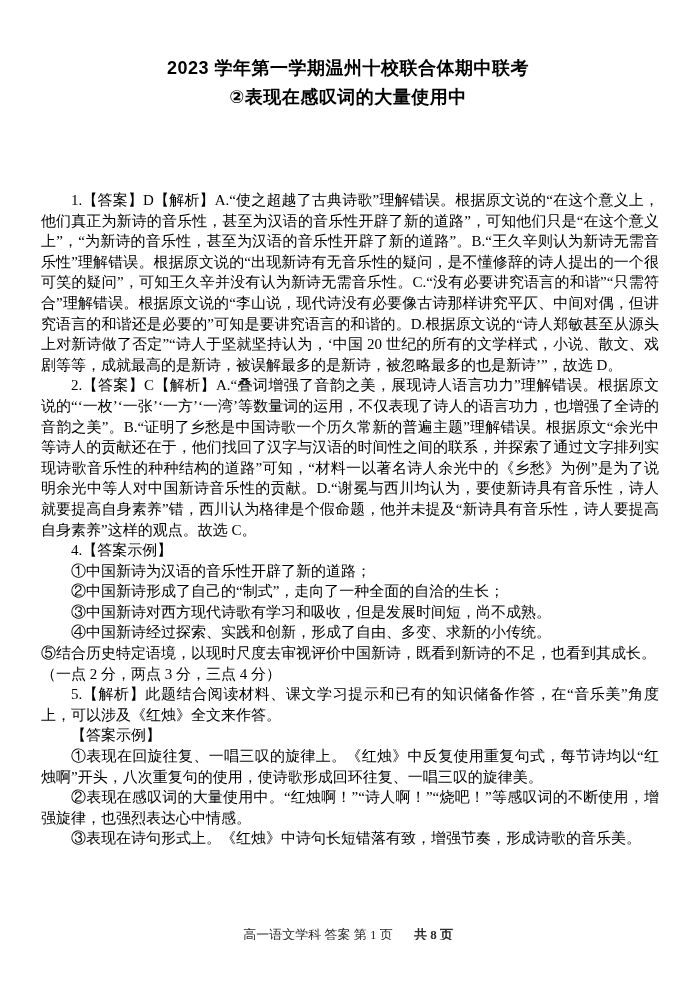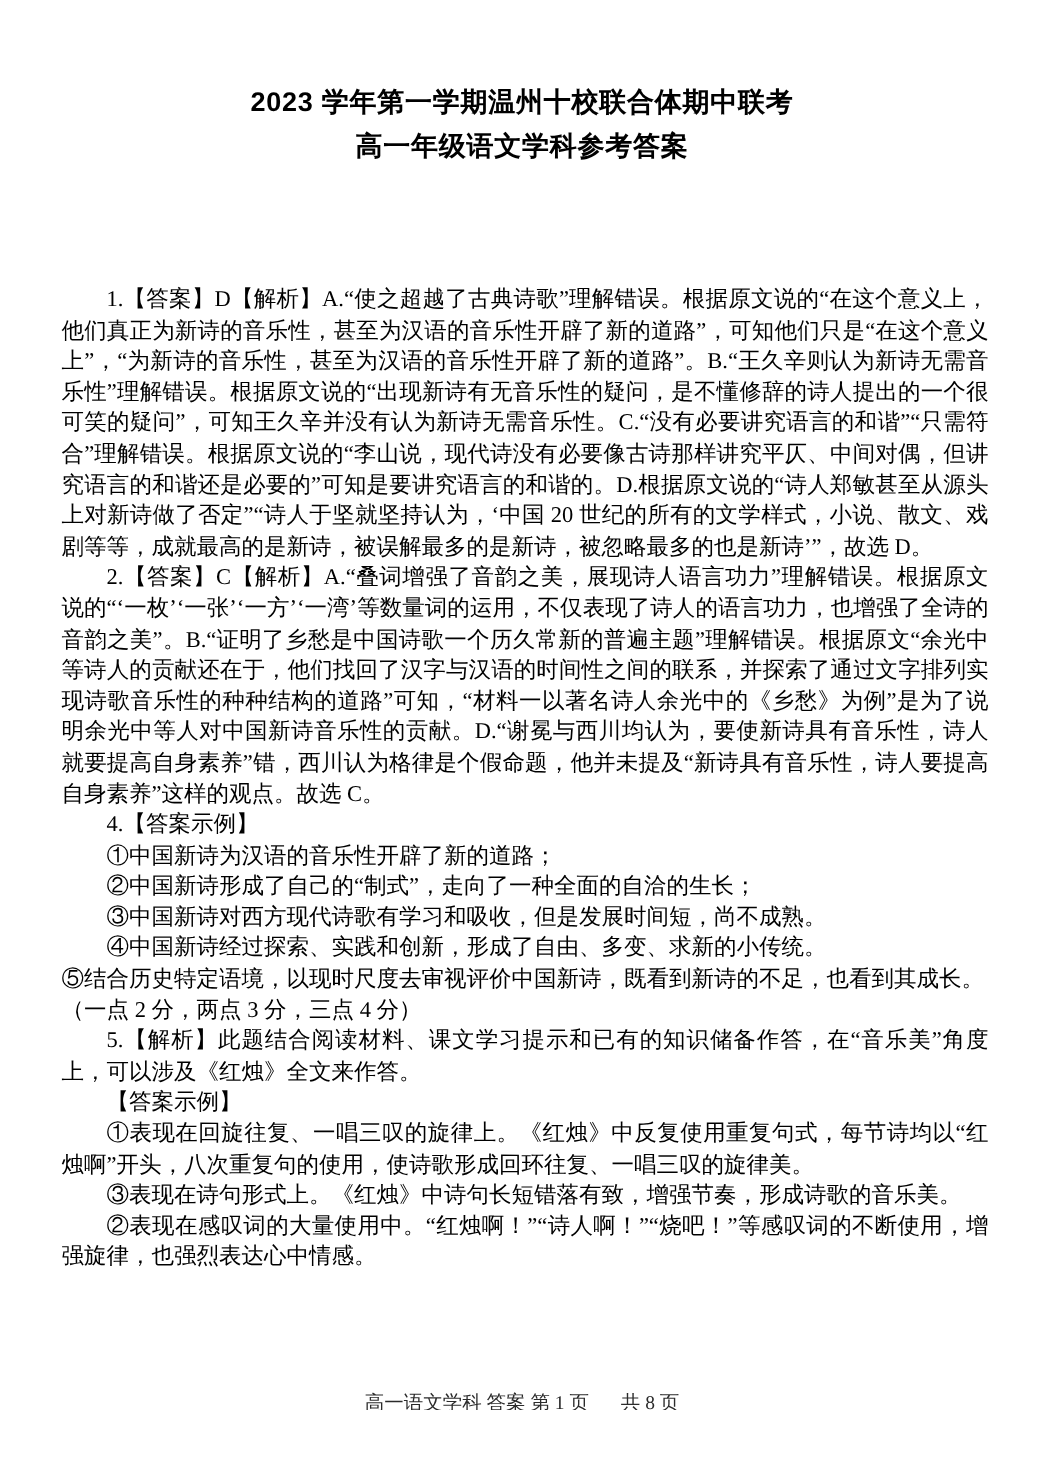--- a/index.html
+++ b/index.html
@@ -53,47 +53,48 @@
     color: #2b2b2b;
   }
   .doc-footer .seg {
     display: inline-block;
     text-align: center;
   }
   .doc-footer .seg + .seg {
   }
   .doc-footer .seg-total {
     margin-left: 18px !important;
+    font-weight: bold;
   }
 </style>
 </head>
 <body>
 
 <div class="page">
 
   <div class="doc-header">
     <div>2023 学年第一学期温州十校联合体期中联考</div>
-    <div>高一年级语文学科参考答案</div>
+    <div>②表现在感叹词的大量使用中</div>
   </div>
 
   <div class="doc-body">
     <p>1.【答案】D【解析】A.“使之超越了古典诗歌”理解错误。根据原文说的“在这个意义上，他们真正为新诗的音乐性，甚至为汉语的音乐性开辟了新的道路”，可知他们只是“在这个意义上”，“为新诗的音乐性，甚至为汉语的音乐性开辟了新的道路”。B.“王久辛则认为新诗无需音乐性”理解错误。根据原文说的“出现新诗有无音乐性的疑问，是不懂修辞的诗人提出的一个很可笑的疑问”，可知王久辛并没有认为新诗无需音乐性。C.“没有必要讲究语言的和谐”“只需符合”理解错误。根据原文说的“李山说，现代诗没有必要像古诗那样讲究平仄、中间对偶，但讲究语言的和谐还是必要的”可知是要讲究语言的和谐的。D.根据原文说的“诗人郑敏甚至从源头上对新诗做了否定”“诗人于坚就坚持认为，‘中国 20 世纪的所有的文学样式，小说、散文、戏剧等等，成就最高的是新诗，被误解最多的是新诗，被忽略最多的也是新诗’”，故选 D。</p>
     <p>2.【答案】C【解析】A.“叠词增强了音韵之美，展现诗人语言功力”理解错误。根据原文说的“‘一枚’‘一张’‘一方’‘一湾’等数量词的运用，不仅表现了诗人的语言功力，也增强了全诗的音韵之美”。B.“证明了乡愁是中国诗歌一个历久常新的普遍主题”理解错误。根据原文“余光中等诗人的贡献还在于，他们找回了汉字与汉语的时间性之间的联系，并探索了通过文字排列实现诗歌音乐性的种种结构的道路”可知，“材料一以著名诗人余光中的《乡愁》为例”是为了说明余光中等人对中国新诗音乐性的贡献。D.“谢冕与西川均认为，要使新诗具有音乐性，诗人就要提高自身素养”错，西川认为格律是个假命题，他并未提及“新诗具有音乐性，诗人要提高自身素养”这样的观点。故选 C。</p>
     <p>4.【答案示例】</p>
     <p>①中国新诗为汉语的音乐性开辟了新的道路；</p>
     <p>②中国新诗形成了自己的“制式”，走向了一种全面的自洽的生长；</p>
     <p>③中国新诗对西方现代诗歌有学习和吸收，但是发展时间短，尚不成熟。</p>
     <p>④中国新诗经过探索、实践和创新，形成了自由、多变、求新的小传统。</p>
     <p class="no-indent">⑤结合历史特定语境，以现时尺度去审视评价中国新诗，既看到新诗的不足，也看到其成长。</p>
     <p class="no-indent">（一点 2 分，两点 3 分，三点 4 分）</p>
     <p>5.【解析】此题结合阅读材料、课文学习提示和已有的知识储备作答，在“音乐美”角度上，可以涉及《红烛》全文来作答。</p>
     <p>【答案示例】</p>
     <p>①表现在回旋往复、一唱三叹的旋律上。《红烛》中反复使用重复句式，每节诗均以“红烛啊”开头，八次重复句的使用，使诗歌形成回环往复、一唱三叹的旋律美。</p>
+    <p>②表现在感叹词的大量使用中。“红烛啊！”“诗人啊！”“烧吧！”等感叹词的不断使用，增强旋律，也强烈表达心中情感。</p>
     <p>③表现在诗句形式上。《红烛》中诗句长短错落有致，增强节奏，形成诗歌的音乐美。</p>
-    <p>②表现在感叹词的大量使用中。“红烛啊！”“诗人啊！”“烧吧！”等感叹词的不断使用，增强旋律，也强烈表达心中情感。</p>
   </div>
 
   <div class="doc-footer">
     <span class="seg">高一语文学科 答案</span>
     <span class="seg">第 1 页</span>
     <span class="seg seg-total">共 8 页</span>
   </div>
 
 </div>
 

